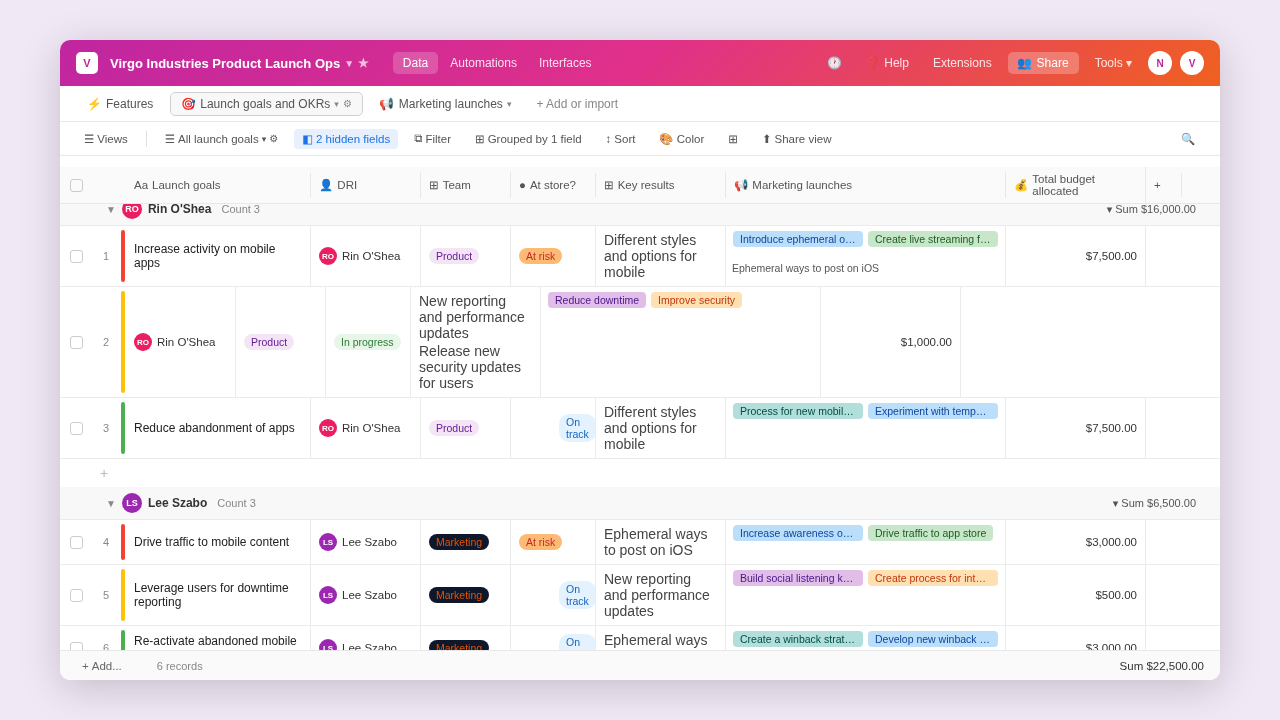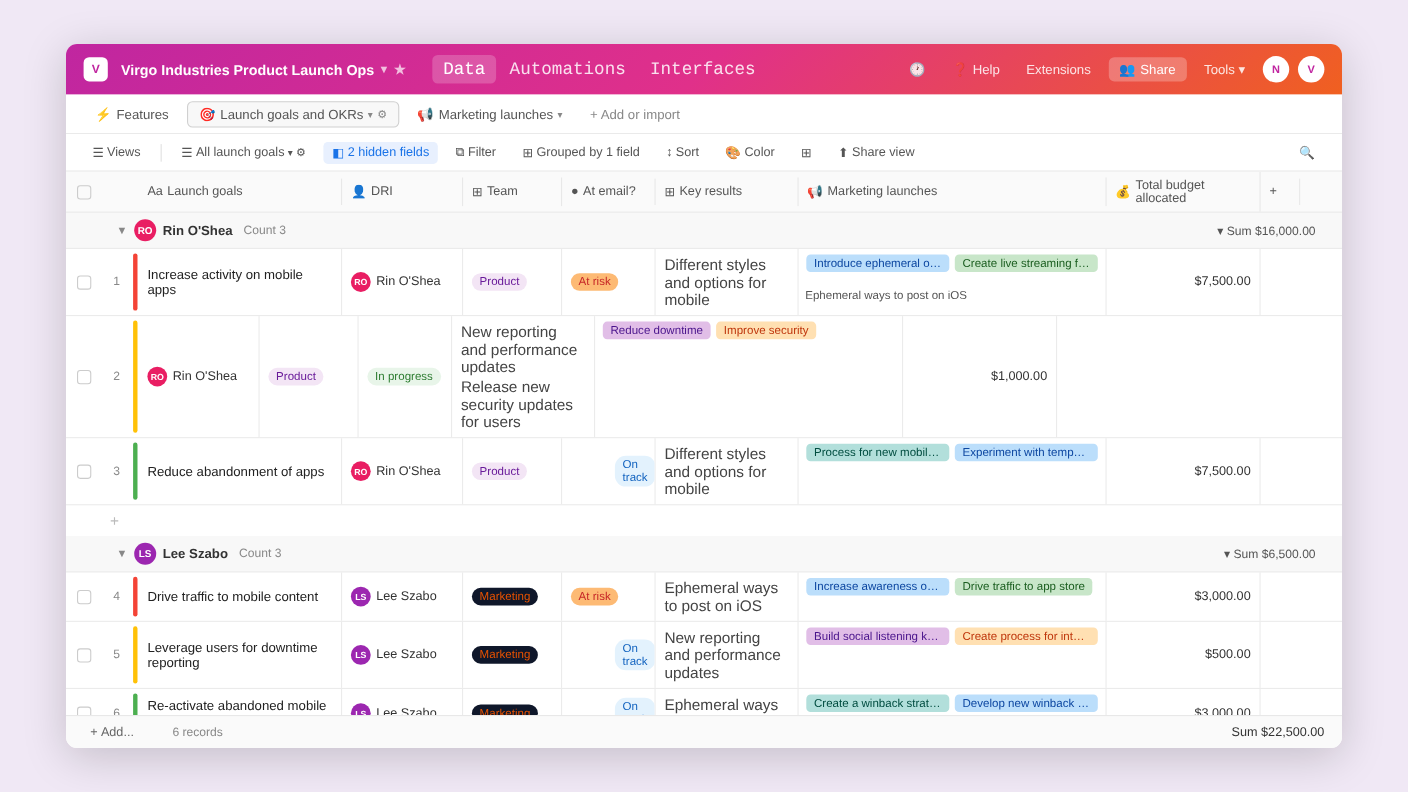--- a/index.html
+++ b/index.html
@@ -45,25 +45,24 @@
       font-size: 13px;
       font-weight: 600;
       display: flex; align-items: center; gap: 4px;
     }
     .top-bar-nav {
       display: flex; align-items: center; gap: 2px;
       margin-left: 12px;
     }
     .top-bar-nav-item {
       color: rgba(255,255,255,0.85);
-      font-size: 16px;
+      font-size: 12px;
       padding: 4px 10px;
       border-radius: 5px;
       cursor: pointer;
-      font-family: Liberation Mono, monospace;
     }
     .top-bar-nav-item:hover, .top-bar-nav-item.active {
       background: rgba(255,255,255,0.2);
       color: #fff;
     }
     .top-bar-right {
       margin-left: auto;
       display: flex; align-items: center; gap: 8px;
     }
     .top-bar-btn {
@@ -156,21 +155,21 @@
       overflow-x: auto;
       background: #fff;
     }
     
     .col-headers {
       display: flex;
       align-items: center;
       border-bottom: 1px solid #e8e8e8;
       background: #fafafa;
       position: sticky;
-      top: 0;
+      top: 11px;
       z-index: 10;
       min-width: 900px;
     }
     .col-check { width: 32px; flex-shrink: 0; padding: 8px; display: flex; align-items: center; justify-content: center; }
     .col-num { width: 28px; flex-shrink: 0; }
     .col-priority { width: 6px; flex-shrink: 0; }
     .col-name { width: 185px; flex-shrink: 0; }
     .col-header {
       display: flex; align-items: center; gap: 4px;
       padding: 6px 8px;
@@ -421,21 +420,21 @@
       <div class="col-header col-dri">
         <span>👤</span>
         <span>DRI</span>
       </div>
       <div class="col-header col-team">
         <span>⊞</span>
         <span>Team</span>
       </div>
       <div class="col-header col-risk">
         <span>●</span>
-        <span>At email?</span>
+        <span>At store?</span>
       </div>
       <div class="col-header col-key">
         <span>⊞</span>
         <span>Key results</span>
       </div>
       <div class="col-header col-launches">
         <span>📢</span>
         <span>Marketing launches</span>
       </div>
       <div class="col-header col-budget">

